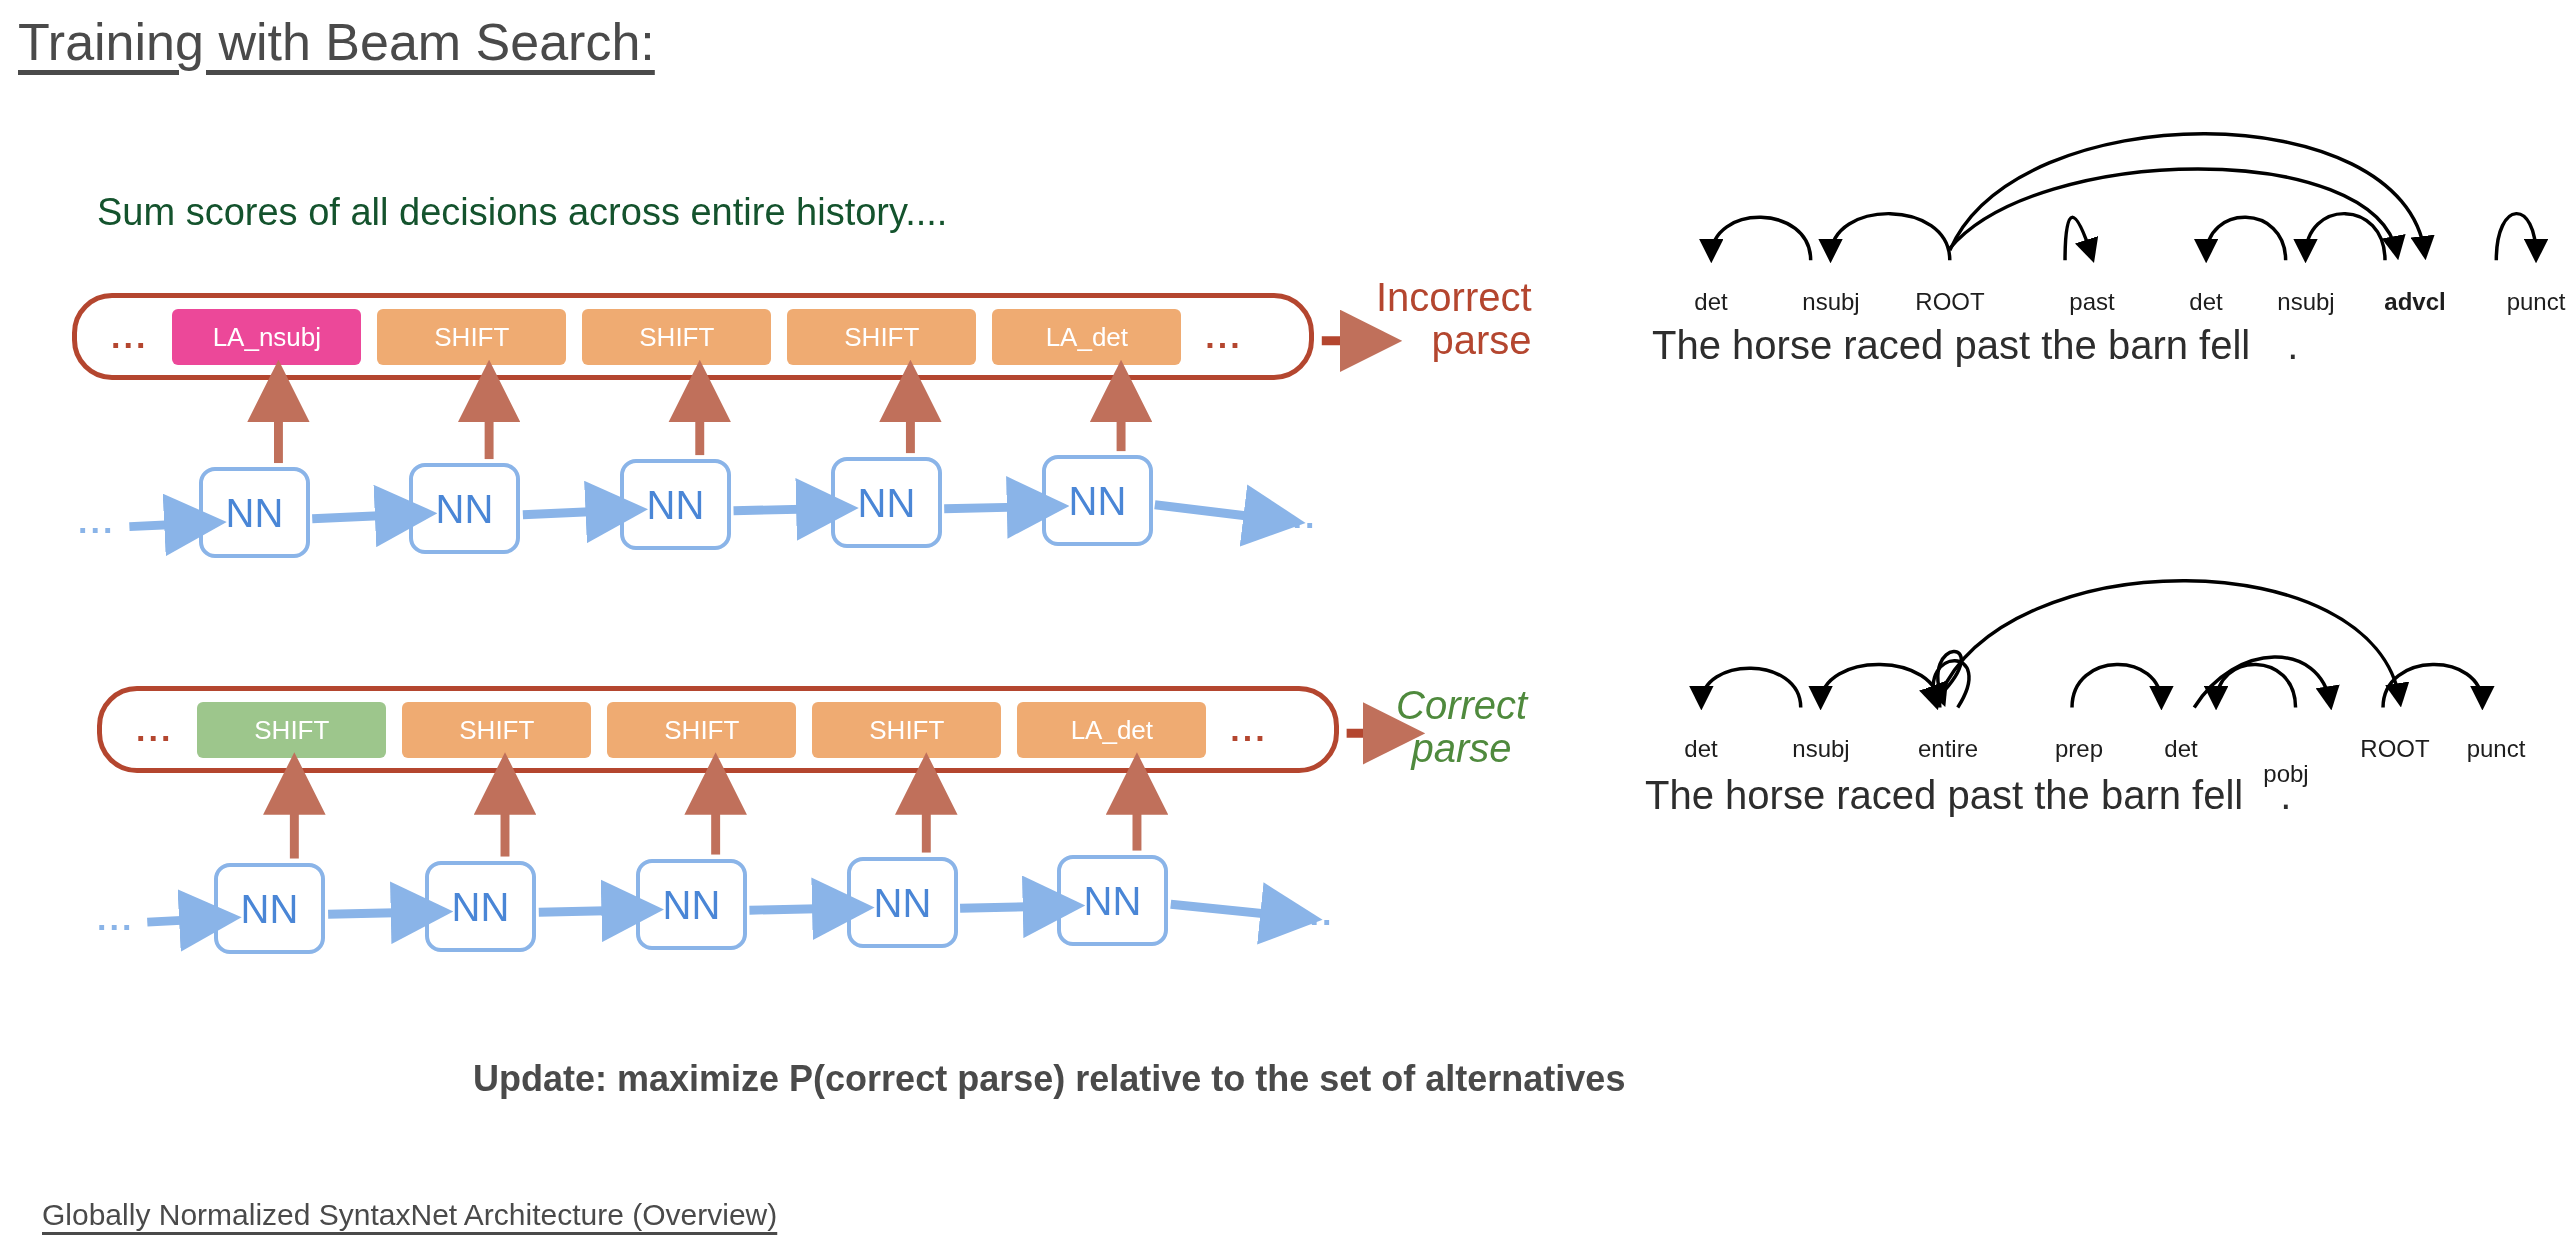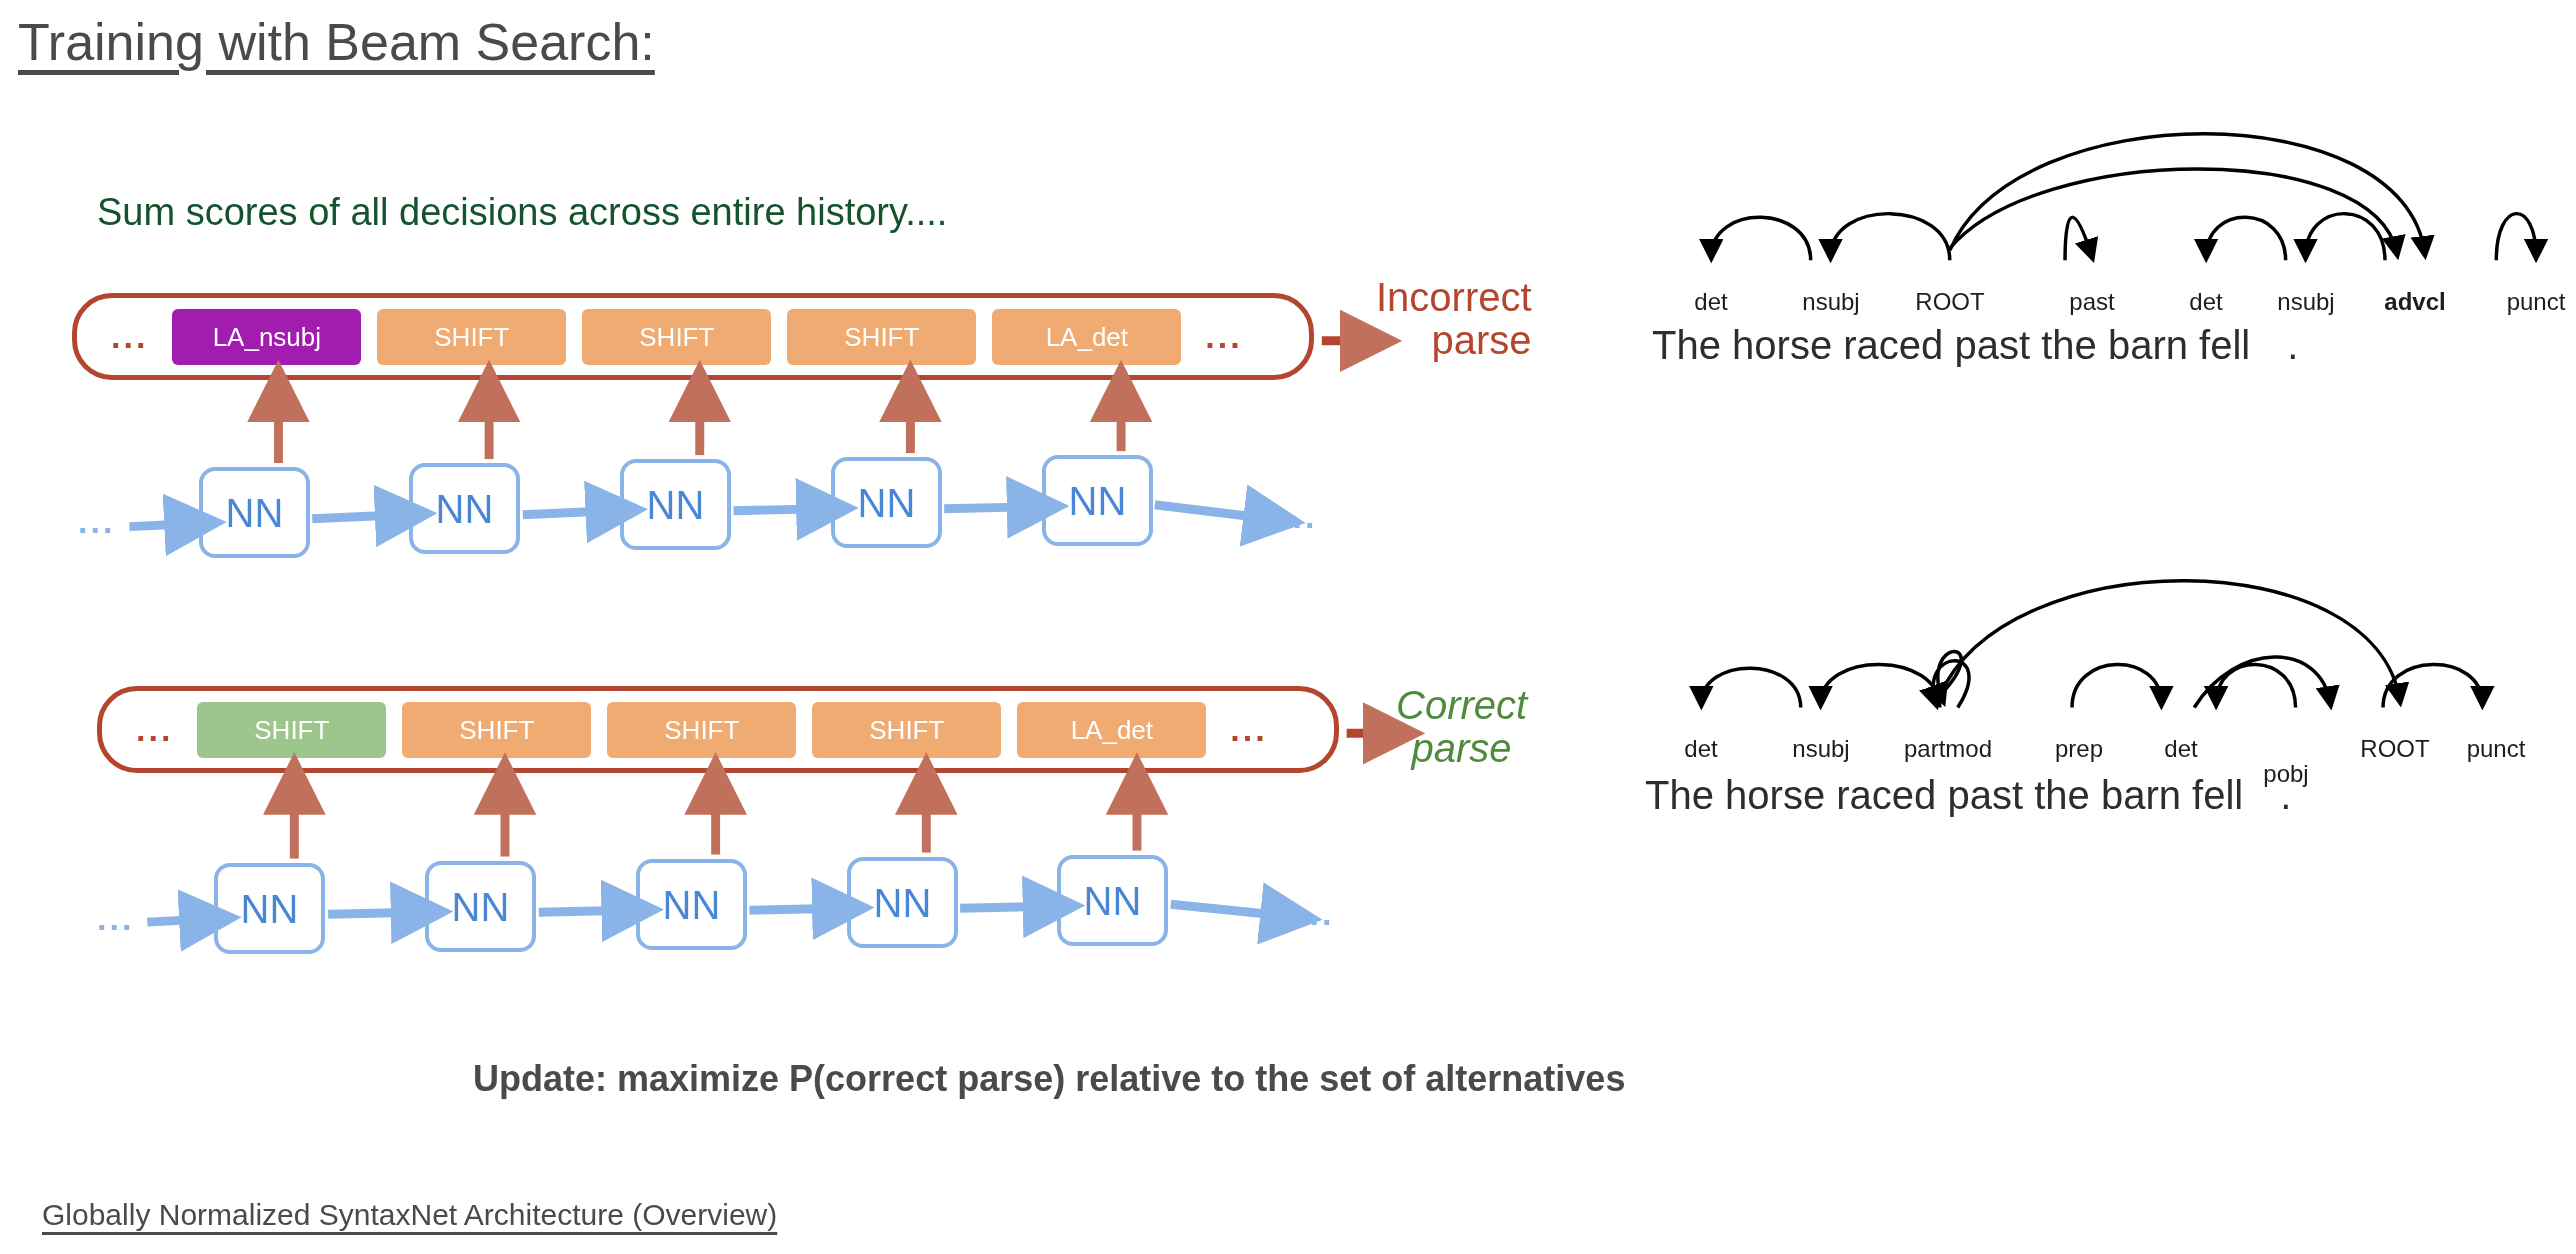--- a/index.html
+++ b/index.html
@@ -78,21 +78,21 @@
     flex: none;
     height: 56px;
     line-height: 56px;
     text-align: center;
     color: #ffffff;
     font-size: 26px;
     border-radius: 6px;
     margin: 0 8px;
   }
   .chip-orange { background: #efab72; }
-  .chip-red    { background: #a21caf; }
+  .chip-red    { background: #ec4899; }
   .chip-green  { background: #9dc68c; }
 
   
   .parse-label {
     position: absolute;
     font-size: 40px;
     line-height: 1.08;
     text-align: center;
     white-space: nowrap;
   }
@@ -301,21 +301,21 @@
     <span>the</span>
     <span>barn</span>
     <span>fell</span>
     <span style="padding-left:26px;">.</span>
   </div>
 </div>
 
 <div class="parse-tree">
   <div class="dep-label" style="left:1701px; top:735px;">det</div>
   <div class="dep-label" style="left:1821px; top:735px;">nsubj</div>
-  <div class="dep-label" style="left:1948px; top:735px;">partmod</div>
+  <div class="dep-label" style="left:1948px; top:735px;">entire</div>
   <div class="dep-label" style="left:2079px; top:735px;">prep</div>
   <div class="dep-label" style="left:2181px; top:735px;">det</div>
   <div class="dep-label" style="left:2286px; top:760px;">pobj</div>
   <div class="dep-label" style="left:2395px; top:735px;">ROOT</div>
   <div class="dep-label" style="left:2496px; top:735px;">punct</div>
 
   <div class="dep-sentence" style="left:1645px; top:773px;">
     <span>The</span>
     <span>horse</span>
     <span>raced</span>

